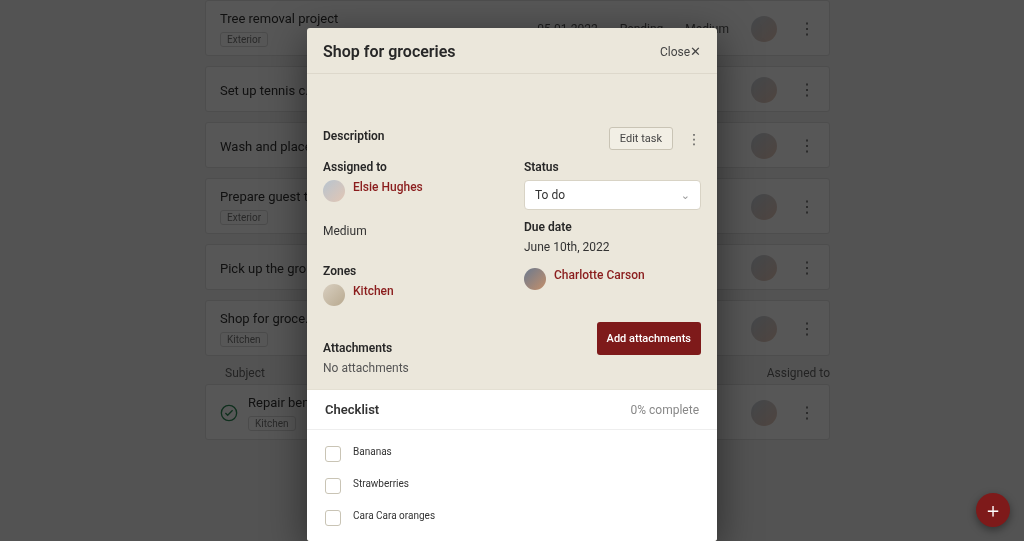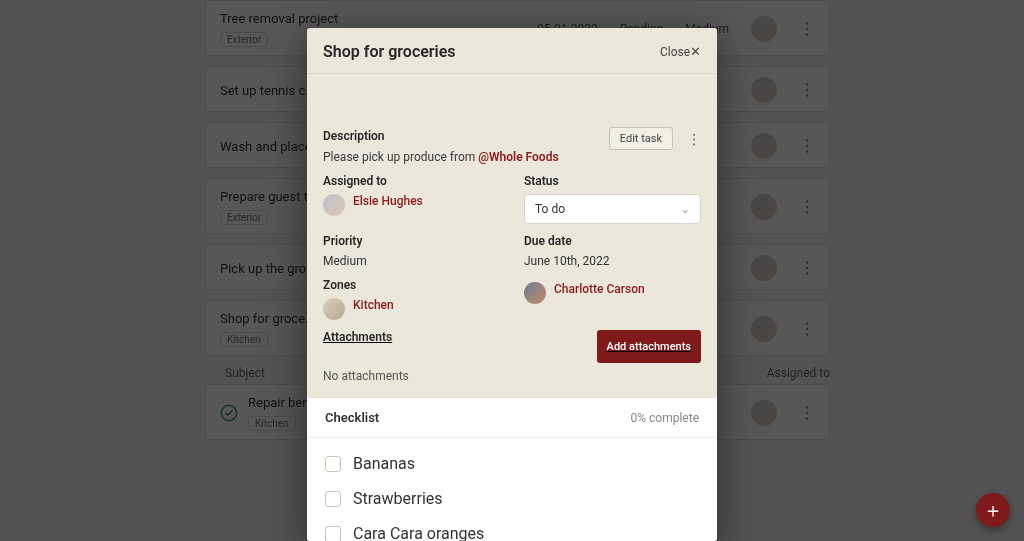--- a/index.html
+++ b/index.html
@@ -35,30 +35,30 @@
   .desc-text { font-size:12px; color:#3b3b3b; flex:1; }
   .mention { color:#8a1c1c; font-weight:600; }
   .edit-btn { font-size:11px; color:#444; border:1px solid #c9c4b5; background:#f2efe5; border-radius:3px; padding:4px 10px; cursor:pointer; }
   .kebab { width:14px; text-align:center; color:#555; cursor:pointer; font-size:14px; line-height:14px; margin-left:4px;}
   .person { display:flex; gap:8px; margin-top:4px; }
   .person .name { font-size:12px; color:#8a1c1c; font-weight:500; }
   .sm-avatar { width:22px; height:22px; border-radius:50%; background:linear-gradient(135deg,#b7c4cf,#e2c6b4); flex:none; }
   .val { font-size:12px; color:#333; margin-top:4px; }
   .select { background:#fff; border:1px solid #d8d3c5; border-radius:4px; height:30px; display:flex; align-items:center; justify-content:space-between; padding:0 10px; font-size:12px; color:#333; cursor:pointer; margin-top:2px;}
   .chev { color:#999; font-size:11px; }
-  .attach-row { display:flex; align-items:flex-start; justify-content:space-between; margin-top:0;text-decoration:underline; }
+  .attach-row { display:flex; align-items:flex-end; justify-content:space-between; margin-top:6px; }
   .add-btn { background:#7e1a1a; color:#fff; font-size:11px; font-weight:500; border:none; border-radius:3px; padding:10px 10px; cursor:pointer; }
   .no-att { font-size:12px; color:#555; margin-top:6px; }
 
   .checklist { margin-top:14px; background:#fff; border-top:1px solid #e4e0d3; flex:1; overflow:hidden;}
   .ck-head { display:flex; justify-content:space-between; align-items:center; padding:12px 18px; border-bottom:1px solid #eee; }
   .ck-title { font-size:13px; font-weight:600; color:#333; }
   .ck-prog { font-size:12px; color:#888; }
   .ck-items { padding:8px 18px 0; }
-  .ck-item { display:flex; align-items:center; gap:12px; padding:8px 0; font-size:16px; color:#333; }
+  .ck-item { display:flex; gap:12px; padding:8px 0; font-size:10px; color:#333; }
   .cb { width:16px; height:16px; border:1.5px solid #c9c4b5; border-radius:3px; background:#fff; cursor:pointer; flex:none;}
 
   .fab { position:absolute; right:14px; bottom:14px; width:34px; height:34px; border-radius:50%; background:#7e1a1a; color:#fff; display:flex; align-items:center; justify-content:center; font-size:20px; cursor:pointer; box-shadow:0 3px 8px rgba(0,0,0,0.4); }
 </style>
 </head>
 <body>
 <div class="page">
 
 <div class="bg">
   <div class="bg-inner">
@@ -152,23 +152,20 @@
   </div>
 
   <div class="section">
     <div class="desc-row">
       <div style="flex:1">
         <div class="lbl">Description</div>
       </div>
       <button class="edit-btn">Edit task</button>
       <span class="kebab">⋮</span>
     </div>
-    <div class="desc-text">
-      <span>Please pick up produce from </span><span class="mention">@Whole Foods</span>
-    </div>
   </div>
 
   <div class="section">
     <div class="row">
       <div class="col">
         <div class="lbl">Assigned to</div>
         <div class="person">
           <span class="sm-avatar"></span>
           <span class="name">Elsie Hughes</span>
         </div>
@@ -179,21 +176,20 @@
           <span>To do</span>
           <span class="chev">⌄</span>
         </div>
       </div>
     </div>
   </div>
 
   <div class="section">
     <div class="row">
       <div class="col">
-        <div class="lbl">Priority</div>
         <div class="val">Medium</div>
       </div>
       <div class="col">
         <div class="lbl">Due date</div>
         <div class="val">June 10th, 2022</div>
       </div>
     </div>
   </div>
 
   <div class="section">

